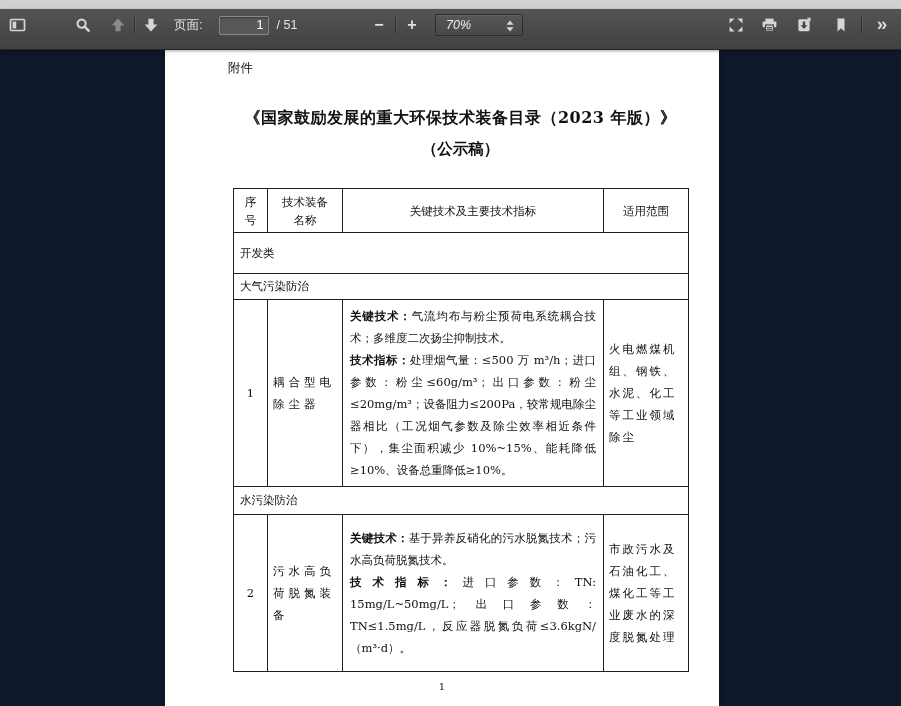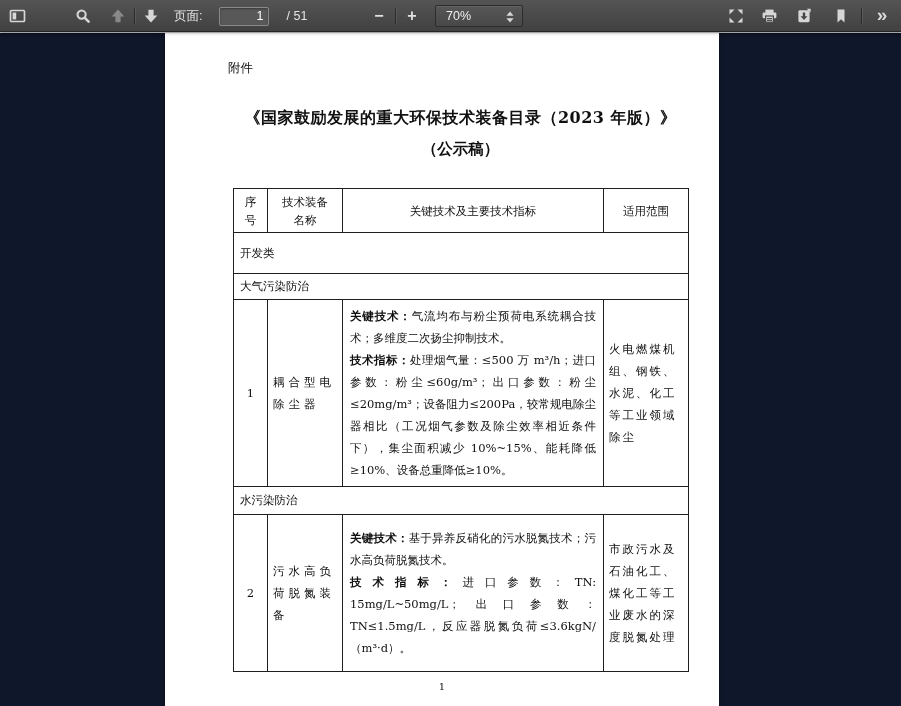--- a/index.html
+++ b/index.html
@@ -1,20 +1,20 @@
 <!DOCTYPE html>
 <html><head>
 <meta charset="utf-8">
 <style>
   * { margin:0; padding:0; box-sizing:border-box; }
   html,body { width:901px; height:706px; overflow:hidden; background:#d2d2d2;
               font-family:"Liberation Sans", sans-serif; }
 
   
-  .toolbar { position:absolute; top:0; left:0; right:0; height:32px;
+  .toolbar { position:absolute; top:9px; left:0; right:0; height:41px;
              background:linear-gradient(#545454,#414141);
              border-bottom:1px solid #252525; z-index:10;
              box-shadow:0 1px 3px rgba(0,0,0,.35); }
   .tb-group { position:absolute; top:0; height:32px; display:flex; align-items:center; }
   .tb-left  { left:0; }
   .tb-mid   { left:366px; }
   .tb-right { right:6px; }
   .tb-btn { width:26px; height:25px; display:flex; align-items:center; justify-content:center;
             border-radius:2px; cursor:pointer; flex:none; }
   .tb-btn svg { display:block; }
@@ -110,33 +110,33 @@
         <svg width="16" height="16" viewBox="0 0 16 16">
           <polygon points="8,14.5 1.7,7.4 5.4,7.4 5.4,1.7 10.6,1.7 10.6,7.4 14.3,7.4" class="ic"></polygon>
         </svg>
       </span>
     </div>
 
     <span class="tb-label" style="margin-left:10px;">页面:</span>
 
     <input class="page-input" style="margin-left: 17px;" readonly="" value="1">
 
-    <span class="tb-label" style="margin-left:17px;text-align:right;">/ 51</span>
+    <span class="tb-label" style="margin-left:7px;text-align:right;">/ 51</span>
   </div>
 
   <div class="tb-group tb-mid">
     <div class="tb-btn">
       <span class="glyph-btn">−</span>
     </div>
     <div class="tb-sep"></div>
     <div class="tb-btn">
       <span class="glyph-btn">+</span>
     </div>
 
-    <div class="zoom-select" style="margin-left:10px;">
+    <div class="zoom-select" style="margin-left:10px;font-style:italic;">
       <span>70%</span>
       <span class="zoom-spinner">
         <svg width="8" height="12" viewBox="0 0 8 12">
           <polygon points="4,0.5 7.6,4.8 0.4,4.8" class="ic"></polygon>
           <polygon points="0.4,7.2 7.6,7.2 4,11.5" class="ic"></polygon>
         </svg>
       </span>
     </div>
   </div>
 

